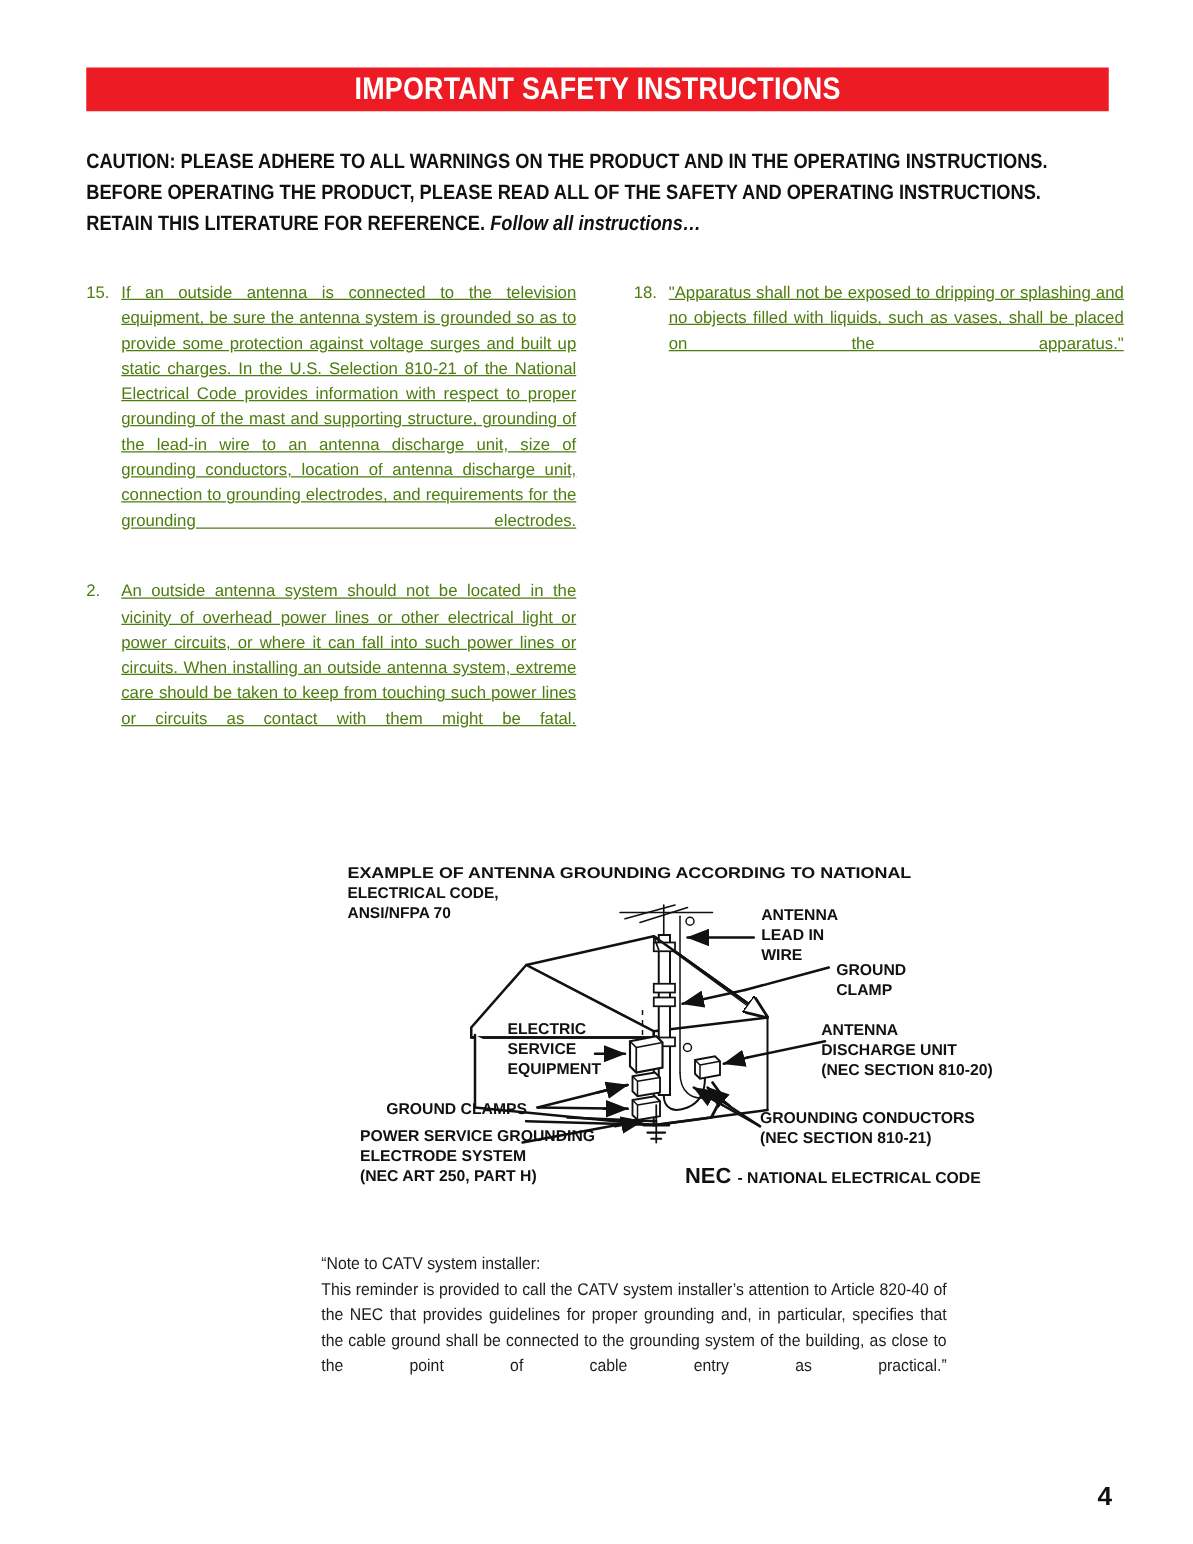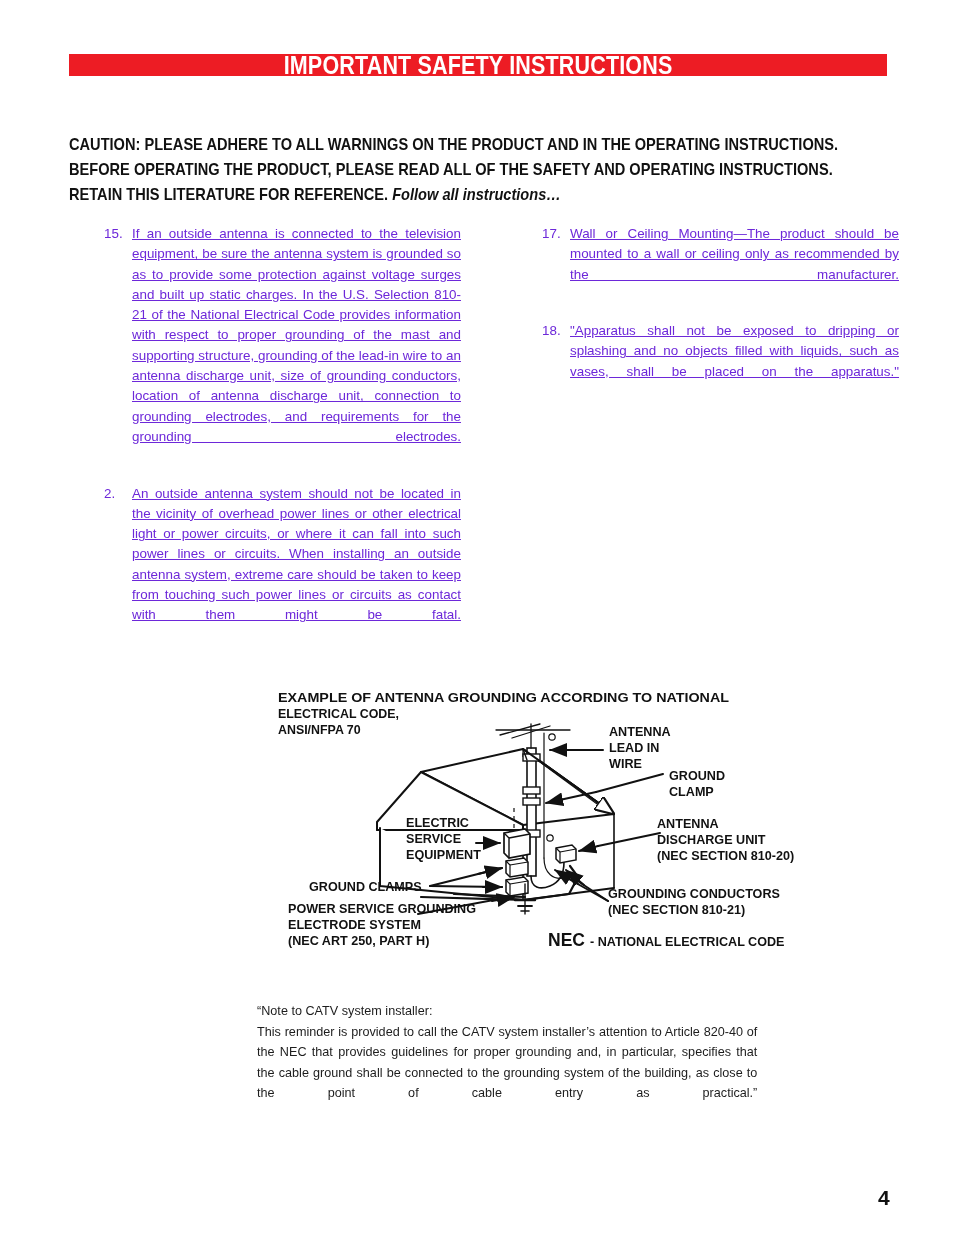--- a/index.html
+++ b/index.html
@@ -15,21 +15,21 @@
     color: #1a1a1a;
     overflow: hidden;
   }
 
   
   #banner {
     position: absolute;
     left: 69px;
     top: 54px;
     width: 818px;
-    height: 22px;
+    height: 35px;
     background: #ED1C24;
     display: flex;
     align-items: center;
     justify-content: center;
   }
   #banner-title {
     color: #ffffff;
     font-family: "Liberation Sans Narrow", "Liberation Sans", sans-serif;
     font-weight: bold;
     font-size: 25px;
@@ -38,21 +38,20 @@
     transform-origin: center center;
     white-space: nowrap;
   }
 
   
   #caution {
     position: absolute;
     left: 69px;
     top: 116px;
     width: 830px;
-    margin-top: 16px;
   }
   .caution-line {
     font-family: "Liberation Sans Narrow", "Liberation Sans", sans-serif;
     font-weight: bold;
     font-size: 16.6px;
     line-height: 25px;
     white-space: nowrap;
     transform: scaleX(0.88);
     transform-origin: left center;
     color: #111111;
@@ -77,22 +76,21 @@
   .col.right { left: 438px; }
 
   .item {
     position: relative;
     padding-left: 28px;
     margin-bottom: 16px;
     font-size: 13.4px;
     line-height: 20.3px;
     text-align: justify;
     text-justify: inter-word;
-    color: #6d28d9;
-    margin-left: 35px;
+    color: #4d7c0f;
   }
   .item:last-child { margin-bottom: 0; }
   .item .num {
     position: absolute;
     left: 0;
     top: 0;
     width: 24px;
     text-align: left;
     font-size: 13.4px;
     line-height: 20.3px;
@@ -174,24 +172,20 @@
       <span class="body">If an outside antenna is connected to the television equipment, be sure the antenna system is grounded so as to provide some protection against voltage surges and built up static charges. In the U.S. Selection 810-21 of the National Electrical Code provides information with respect to proper grounding of the mast and supporting structure, grounding of the lead-in wire to an antenna discharge unit, size of grounding conductors, location of antenna discharge unit, connection to grounding electrodes, and requirements for the grounding electrodes.</span>
     </div>
     <div class="item">
       <span class="num">2.</span>
       <span class="body">An outside antenna system should not be located in the vicinity of overhead power lines or other electrical light or power circuits, or where it can fall into such power lines or circuits. When installing an outside antenna system, extreme care should be taken to keep from touching such power lines or circuits as contact with them might be fatal.</span>
     </div>
   </div>
 
   <div class="col right">
     <div class="item">
-      <span class="num">17.</span>
-      <span class="body">Wall or Ceiling Mounting—The product should be mounted to a wall or ceiling only as recommended by the manufacturer.</span>
-    </div>
-    <div class="item">
       <span class="num">18.</span>
       <span class="body">"Apparatus shall not be exposed to dripping or splashing and no objects filled with liquids, such as vases, shall be placed on the apparatus."</span>
     </div>
   </div>
 
 </div>
 
 <div id="figure">
 <svg width="545" height="265" viewBox="0 0 545 265" xmlns="http://www.w3.org/2000/svg">
   <defs>

